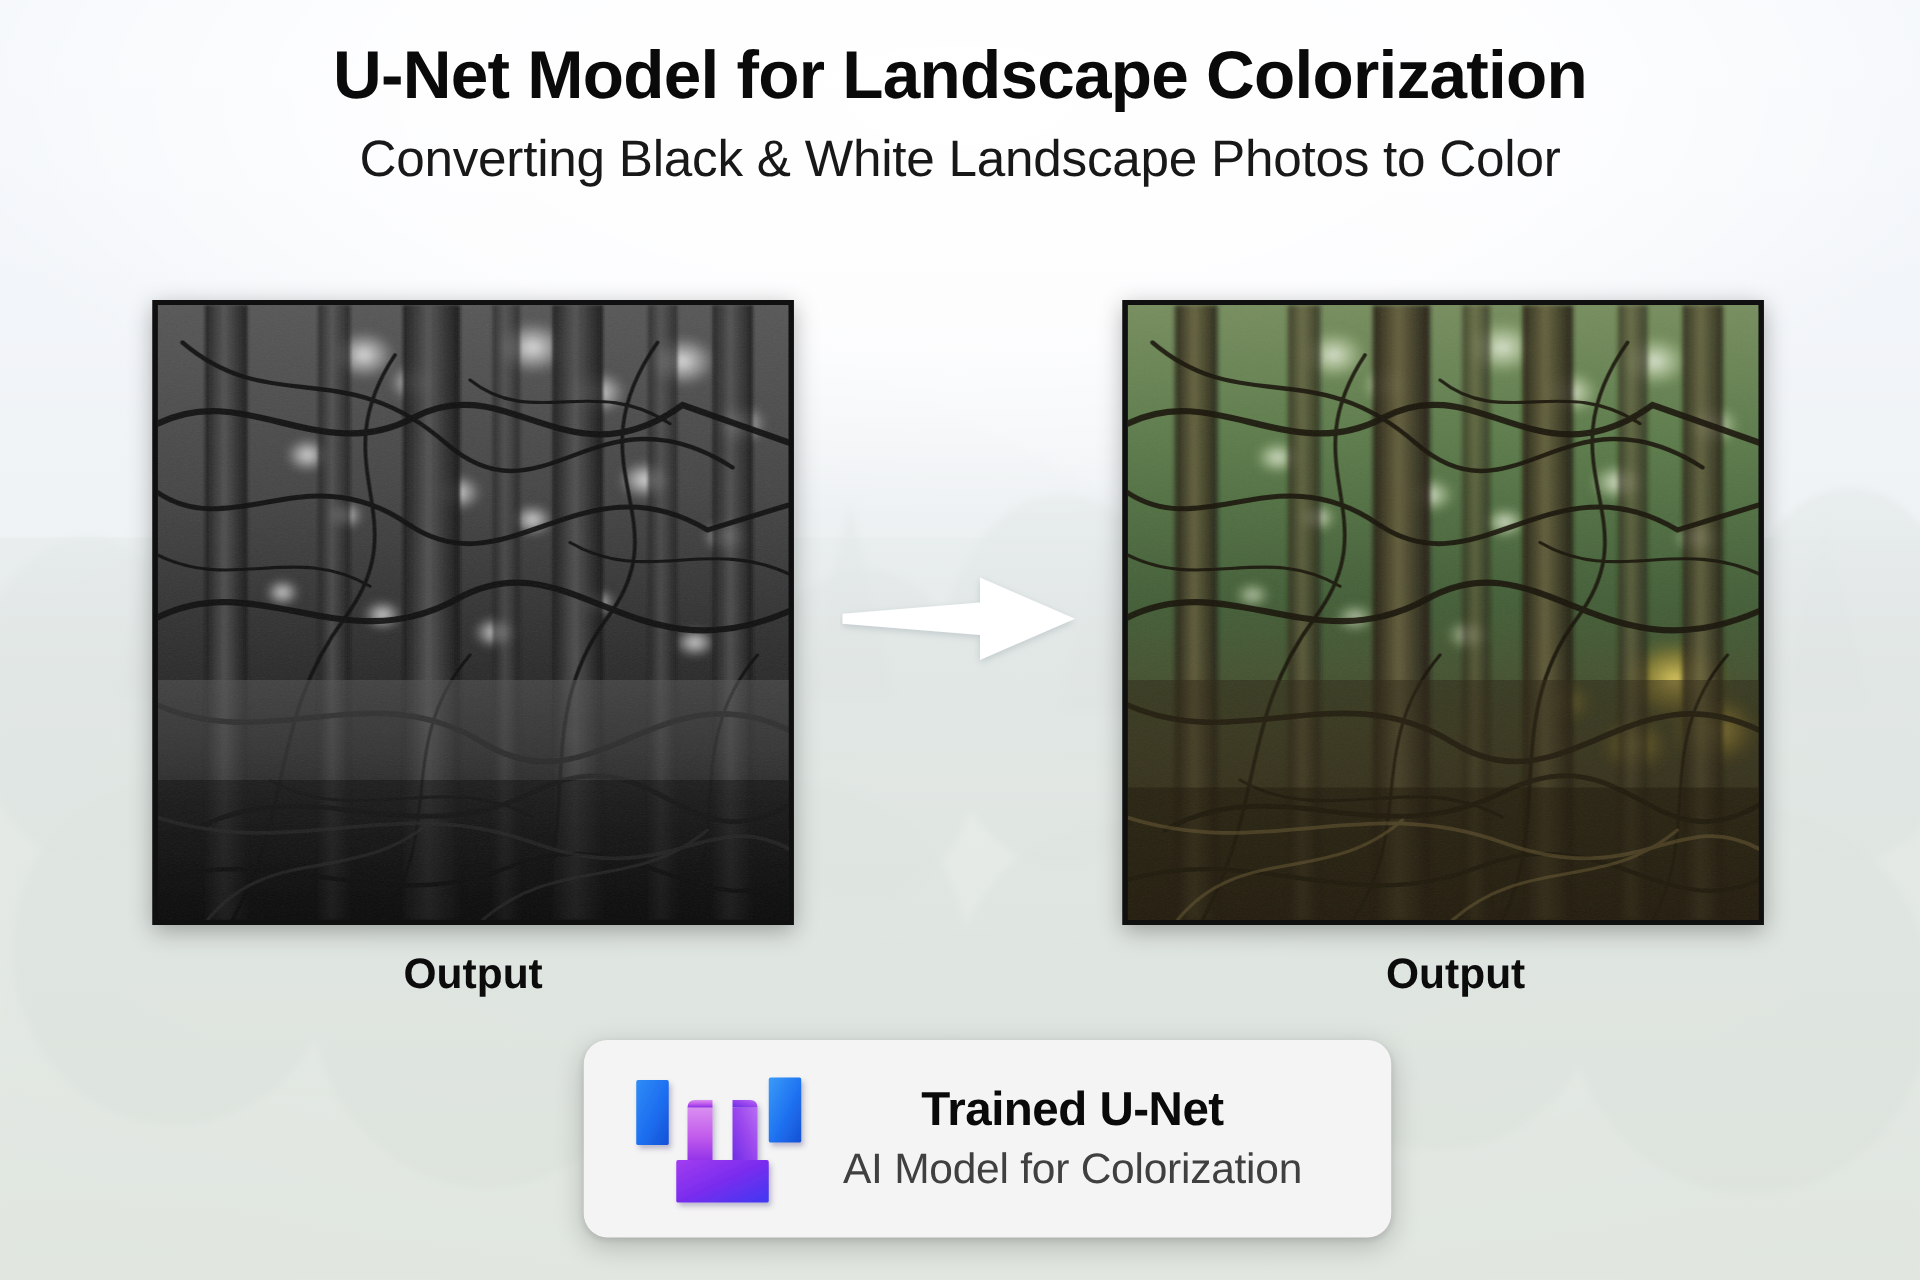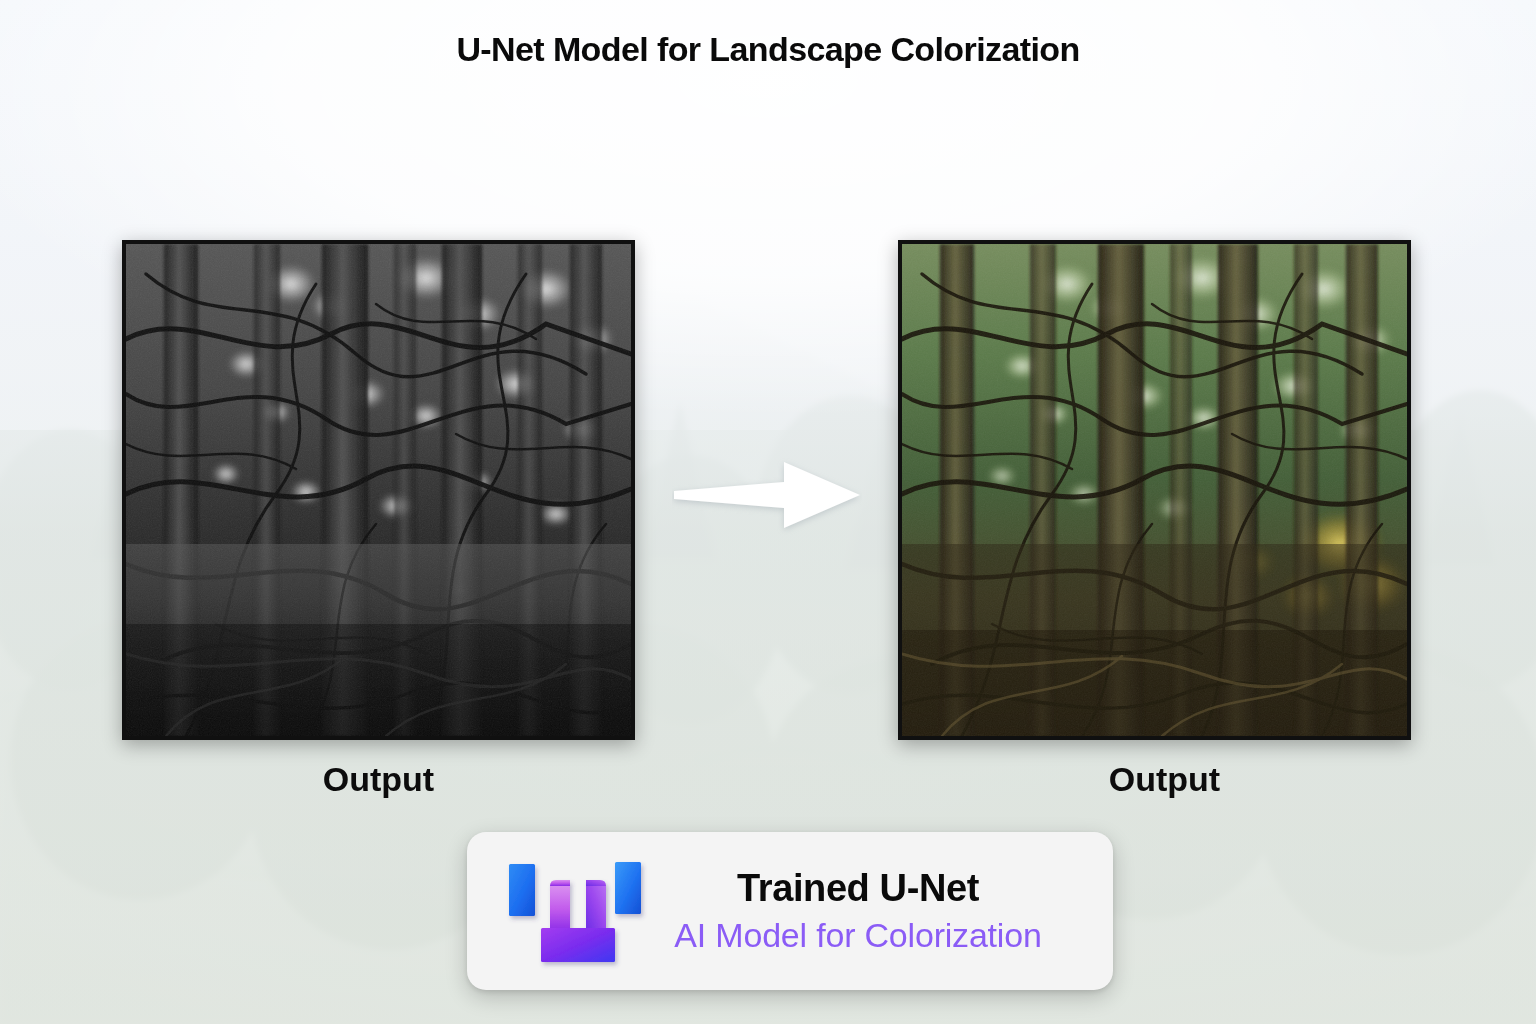--- a/index.html
+++ b/index.html
@@ -19,21 +19,21 @@
   #bg-haze {
     position:absolute; inset:0; z-index:2;
     background:
       radial-gradient(ellipse 70% 42% at 50% 8%, rgba(255,255,255,.97) 0%, rgba(255,255,255,.8) 45%, rgba(255,255,255,0) 78%),
       linear-gradient(180deg, rgba(245,248,252,.98) 0%, rgba(242,245,249,.86) 26%, rgba(240,243,242,.6) 52%, rgba(238,241,237,.52) 100%);
   }
 
   
   .header { position:absolute; top:0; left:0; right:0; z-index:6; text-align:center; padding-top:30px; }
   .title {
-    font-size:34px; font-weight:bold; color:#0a0a0a;
+    font-size:54px; font-weight:bold; color:#0a0a0a;
     letter-spacing:-.6px; line-height:1.12;
   }
   .subtitle {
     font-size:41px; font-weight:normal; color:#181818;
     margin-top:14px; letter-spacing:-.2px;
   }
 
   
   .panel {
     position:absolute; z-index:6;
@@ -64,21 +64,21 @@
     box-shadow:0 7px 22px rgba(0,0,0,.20), 0 2px 5px rgba(0,0,0,.10);
     display:flex; align-items:center; padding:0 36px;
   }
   #badge-icon { width:150px; height:118px; flex:0 0 150px; }
   .badge-text { flex:1; text-align:center; padding-right:14px; }
   .badge-title {
     font-size:38px; font-weight:bold; color:#0a0a0a;
     letter-spacing:-.4px; line-height:1.15;
   }
   .badge-sub {
-    font-size:34px; font-weight:normal; color:#8b5cf6;
+    font-size:34px; font-weight:normal; color:#404040;
     margin-top:5px; letter-spacing:-.2px; line-height:1.15;
   }
 </style>
 </head>
 <body>
 
 <div id="bg-layer"></div>
 
 <svg id="bg-art" viewBox="0 0 1536 1024" preserveAspectRatio="xMidYMid slice">
   <defs>
@@ -142,20 +142,21 @@
     <path d="M0 700 C120 660 200 740 320 690 S520 740 640 700"></path>
     <path d="M700 760 C820 720 900 800 1020 750 S1220 800 1340 760"></path>
     <path d="M100 880 C240 840 340 920 480 870 S720 920 860 880"></path>
     <path d="M900 900 C1040 860 1140 940 1280 890 S1480 930 1536 900"></path>
   </g>
 </svg>
 <div id="bg-haze"></div>
 
 <div class="header">
   <div class="title">U-Net Model for Landscape Colorization</div>
+  <div class="subtitle">Converting Black &amp; White Landscape Photos to Color</div>
 </div>
 
 <div class="panel" id="panel-input">
   <svg viewBox="0 0 505 492" preserveAspectRatio="none">
     <defs>
       <linearGradient id="gScene" x1="0" y1="0" x2="0" y2="1">
         <stop offset="0%" stop-color="#5c5c5c"></stop>
         <stop offset="30%" stop-color="#4a4a4a"></stop>
         <stop offset="62%" stop-color="#2b2b2b"></stop>
         <stop offset="100%" stop-color="#0d0d0d"></stop>

